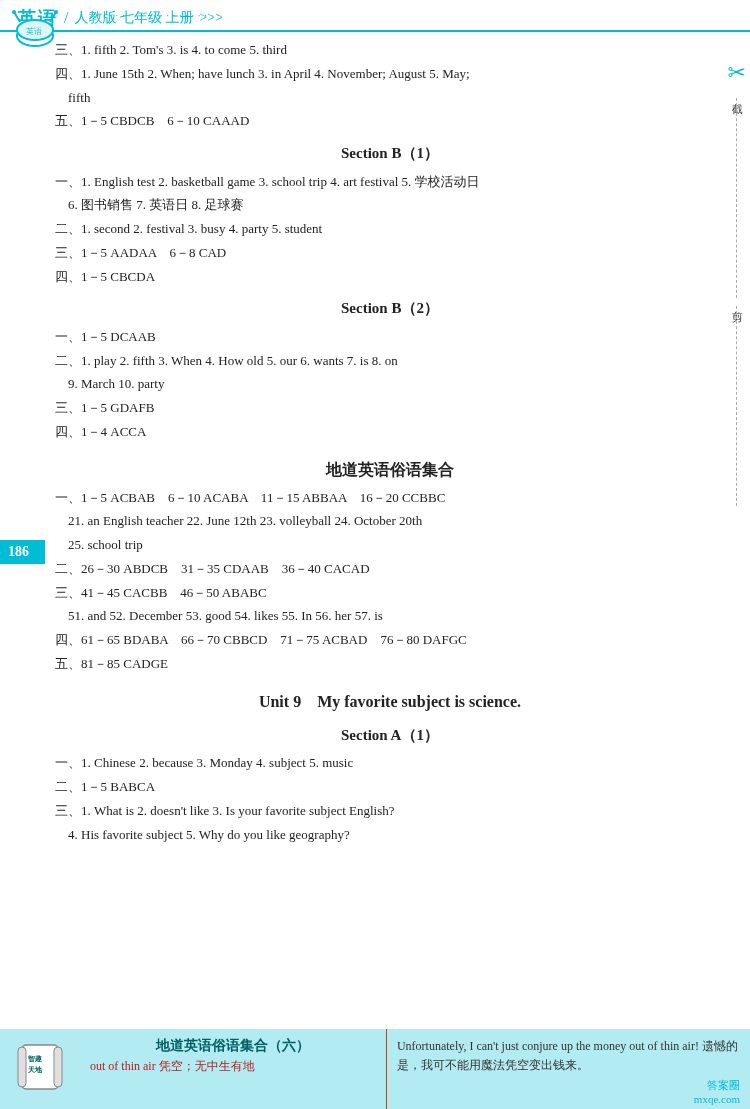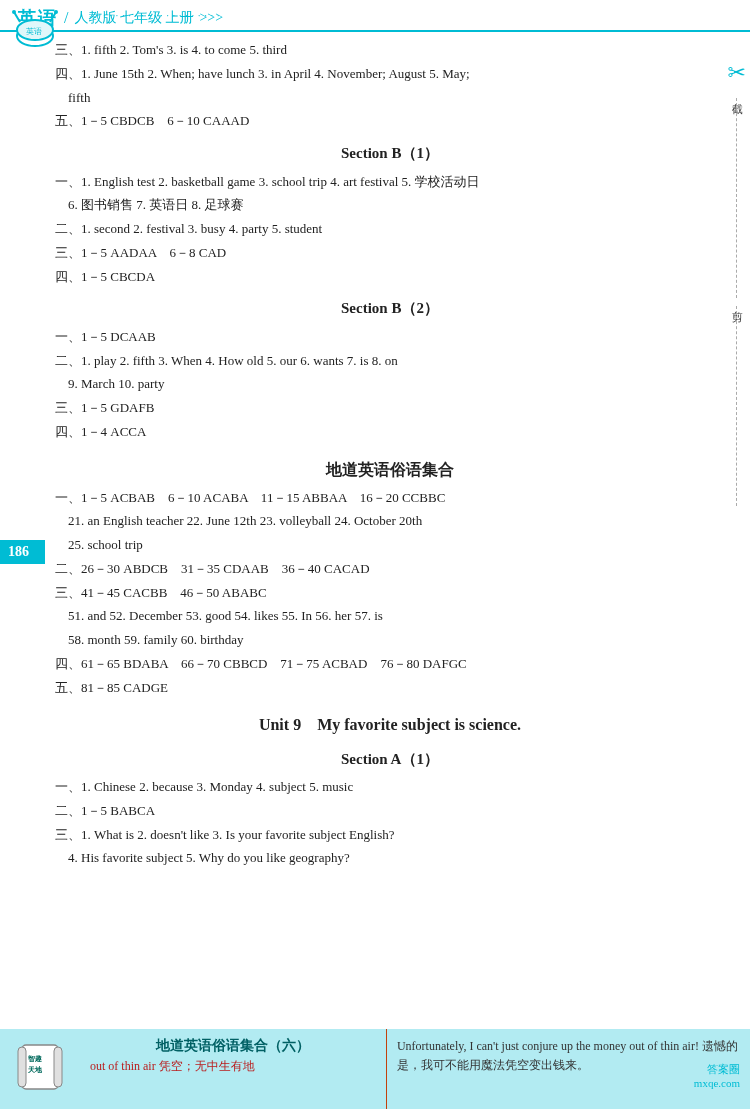--- a/index.html
+++ b/index.html
@@ -128,21 +128,21 @@
       flex: 1.2;
       padding: 8px 10px;
     }
     .footer-right-body {
       font-size: 12px;
       color: #333;
       line-height: 1.6;
     }
     .footer-brand {
       position: absolute;
-      bottom: 20px;
+      bottom: 4px;
       right: 10px;
       font-size: 12px;
       color: #00bcd4;
     }
     
     .header-dots {
       position: absolute;
       top: 10px;
       left: 90px;
       color: #00bcd4;
@@ -212,21 +212,20 @@
         <div class="content-line">　9. March  10. party</div>
         <div class="content-line"><span class="label-prefix">三、</span>1－5 GDAFB</div>
         <div class="content-line"><span class="label-prefix">四、</span>1－4 ACCA</div>
         <div class="unit-heading">地道英语俗语集合</div>
         <div class="content-line"><span class="label-prefix">一、</span>1－5 ACBAB　6－10 ACABA　11－15 ABBAA　16－20 CCBBC</div>
         <div class="content-line">　21. an English teacher  22. June 12th  23. volleyball  24. October 20th</div>
         <div class="content-line">　25. school trip</div>
         <div class="content-line"><span class="label-prefix">二、</span>26－30 ABDCB　31－35 CDAAB　36－40 CACAD</div>
         <div class="content-line"><span class="label-prefix">三、</span>41－45 CACBB　46－50 ABABC</div>
         <div class="content-line">　51. and  52. December  53. good  54. likes  55. In  56. her  57. is</div>
-        <div class="content-line">　58. month  59. family  60. birthday</div>
         <div class="content-line"><span class="label-prefix">四、</span>61－65 BDABA　66－70 CBBCD　71－75 ACBAD　76－80 DAFGC</div>
         <div class="content-line"><span class="label-prefix">五、</span>81－85 CADGE</div>
         <div class="unit-heading">Unit 9　My favorite subject is science.</div>
         <div class="section-heading">Section A（1）</div>
         <div class="content-line"><span class="label-prefix">一、</span>1. Chinese  2. because  3. Monday  4. subject  5. music</div>
         <div class="content-line"><span class="label-prefix">二、</span>1－5 BABCA</div>
         <div class="content-line"><span class="label-prefix">三、</span>1. What is  2. doesn't like  3. Is your favorite subject English?</div>
         <div class="content-line">　4. His favorite subject  5. Why do you like geography?</div>
       </div>
 

